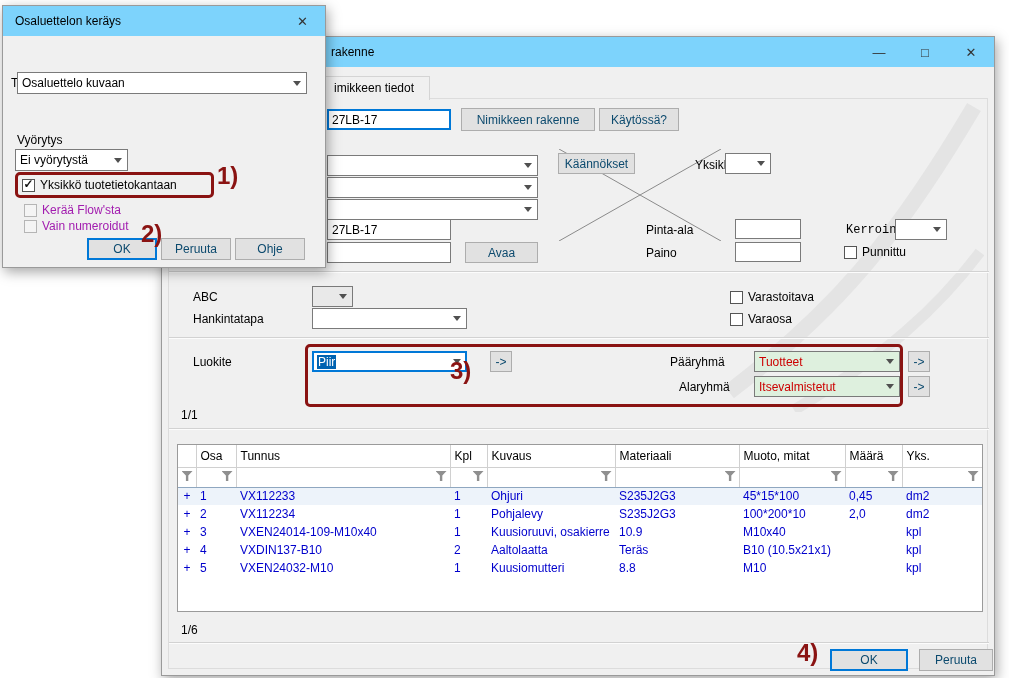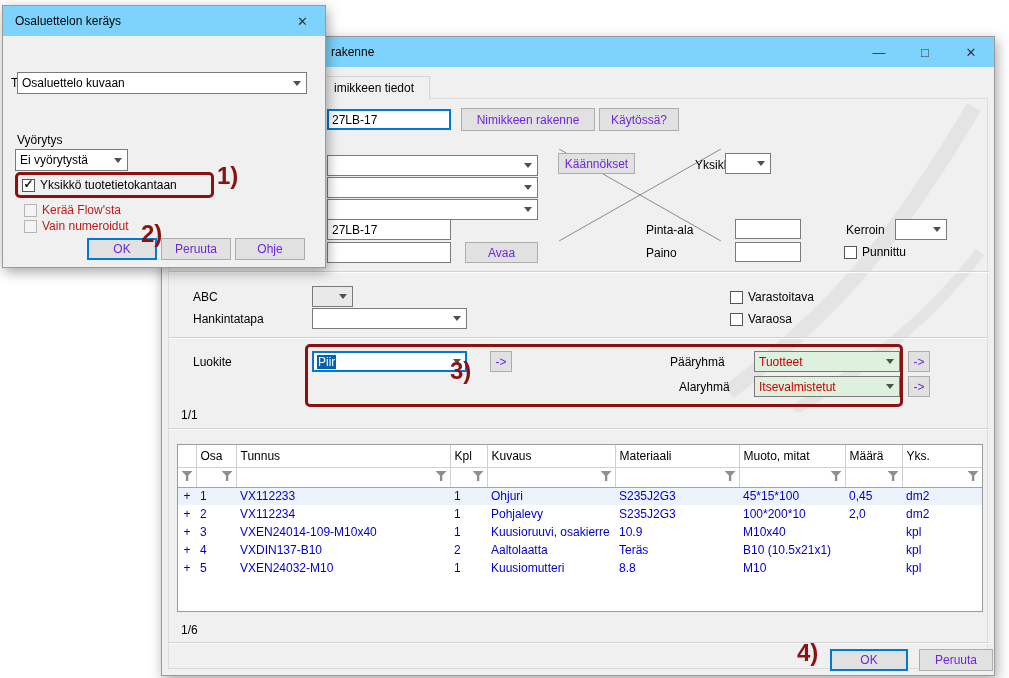--- a/index.html
+++ b/index.html
@@ -15,26 +15,26 @@
   .tf{position:absolute;background:#fff;border:1px solid #7a7a7a;font-size:12px;padding:2px 4px;color:#000;font-family:"Liberation Sans",sans-serif;}
   .tf.focus{border-color:var(--accent);box-shadow:inset 0 0 0 1px var(--accent);}
   .cb{position:absolute;background:#fff;border:1px solid #7a7a7a;display:flex;align-items:center;padding-left:4px;font-size:12px;color:#000;}
   .cb .caret{margin-left:auto;margin-right:5px;width:0;height:0;border-left:4px solid transparent;border-right:4px solid transparent;border-top:5px solid #505050;flex:none;}
   .cb.dis{background:#e9e9e9;color:#777;}
   .cb.focus{border-color:var(--accent);box-shadow:inset 0 0 0 1px var(--accent);}
   .cb.group{background:var(--grpb);}
   .cb.group .val{color:var(--grpt);}
   .val{white-space:nowrap;overflow:hidden;}
   .selspan{background:var(--sel);color:#fff;padding:0 1px;}
-  .pb{position:absolute;background:#e1e1e1;border:1px solid #adadad;font-size:12px;color:#6d28d9;display:flex;align-items:center;justify-content:center;cursor:default;}
+  .pb{position:absolute;background:#e1e1e1;border:1px solid #adadad;font-size:12px;color:#0c4a6e;display:flex;align-items:center;justify-content:center;cursor:default;}
   .pb.def{border:2px solid var(--accent);}
   .ck{position:absolute;display:flex;align-items:center;gap:5px;font-size:12px;color:#000;height:16px;}
   .ckbox{width:13px;height:13px;background:#fff;border:1px solid #555;display:inline-flex;align-items:center;justify-content:center;flex:none;}
   .ckbox .mark{font-size:12px;font-weight:bold;color:#111;line-height:1;margin-top:-2px;}
-  .ck.dis{color:#b91c1c;text-align:center;}
+  .ck.dis{color:#a21caf;text-align:center;}
   .ck.dis .ckbox{border-color:#b5b5b5;background:#f4f4f4;}
   .sep{position:absolute;height:2px;border-top:1px solid #d2d2d2;border-bottom:1px solid #fcfcfc;}
   .ann{position:absolute;font-weight:bold;font-size:24px;color:var(--ann);z-index:30;white-space:nowrap;}
   .redbox{position:absolute;border:3px solid var(--ann);border-radius:5px;z-index:25;pointer-events:none;}
   #parts-table-host{position:absolute;left:15px;top:407px;width:806px;height:168px;background:#fff;border:1px solid #9a9a9a;overflow:hidden;}
   #parts-table-host table{border-collapse:collapse;table-layout:fixed;width:804px;}
   #parts-table-host th{font-weight:normal;font-size:12px;text-align:left;padding:3px 4px;border-right:1px solid #d0d0d0;border-bottom:1px solid #d0d0d0;height:22px;white-space:nowrap;overflow:hidden;background:#fff;}
   #parts-table-host tr.filter-row th{height:20px;text-align:right;padding:2px 3px;border-bottom:1px solid #8fa7c0;}
   #parts-table-host td{font-size:12px;color:var(--tbl);padding:1px 4px;height:18px;white-space:nowrap;overflow:hidden;}
   #parts-table-host td:first-child{text-align:center;}
@@ -87,21 +87,21 @@
   <div class="cb" style="left:563px;top:116px;width:46px;height:21px;">
       <span class="caret"></span>
     </div>
 
   <input class="tf" style="left: 165px; top: 182px; width: 124px; height: 21px;" value="27LB-17">
   <input class="tf" style="left: 165px; top: 205px; width: 124px; height: 21px;">
   <div class="pb" style="left:303px;top:205px;width:73px;height:21px;">Avaa</div>
 
   <span class="lb" style="left:484px;top:186px;">Pinta-ala</span>
   <input class="tf" style="left: 573px; top: 182px; width: 66px; height: 20px;">
-  <span class="lb" style="left:684px;top:186px;">Kerroin</span>
+  <span class="lb" style="left:684px;top:186px;font-family:Liberation Mono, monospace;">Kerroin</span>
   <div class="cb" style="left:733px;top:182px;width:52px;height:21px;">
       <span class="caret"></span>
     </div>
 
   <span class="lb" style="left:484px;top:209px;">Paino</span>
   <input class="tf" style="left: 573px; top: 205px; width: 66px; height: 20px;">
   <div class="ck" style="left:682px;top:207px;">
     <span class="ckbox"></span>
     <span>Punnittu</span>
   </div>

